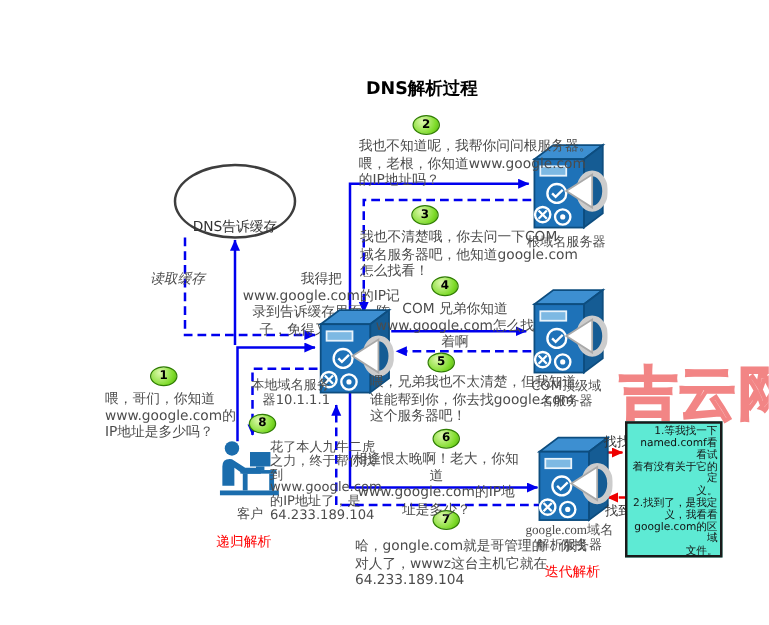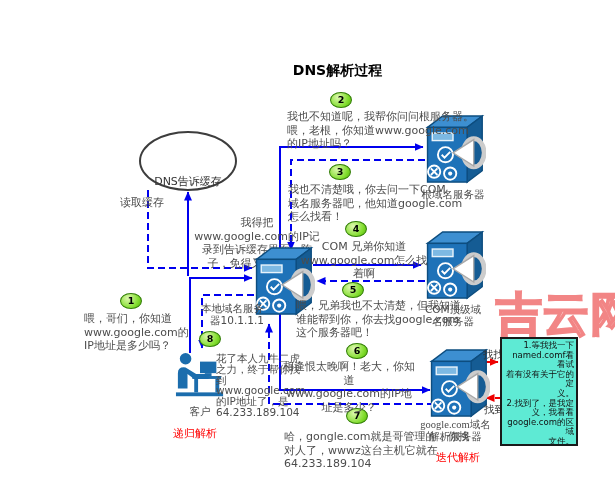--- a/index.html
+++ b/index.html
@@ -86,21 +86,21 @@
     <path d="M486,362 L498,362" fill="none" stroke="#ee0000" stroke-width="2" marker-end="url(#ar)"></path>
     <path d="M500,398 L486,398" fill="none" stroke="#ee0000" stroke-width="2" stroke-dasharray="5 3" marker-end="url(#ar)"></path>
   </svg>
 
   <div class="abs" id="title">DNS解析过程</div>
   <div class="abs" id="watermark">吉云网</div>
 
   <div class="abs" id="ellipse">
     <span>DNS告诉缓存</span>
   </div>
-  <div class="txt" style="left:120px;top:196px;">读取缓存</div>
+  <div class="txt" style="left:120px;top:216px;font-style:italic;">读取缓存</div>
   <div class="txt" style="left:192px;top:216px;width:130px;text-align:center;">我得把
 www.google.com的IP记
 录到告诉缓存里面一阵
 子，免得又找个半死</div>
 
   <svg class="node" viewBox="0 0 70 80" style="left:249px;top:244px;" width="66" height="76">
       <use href="#server"></use>
     </svg>
   <svg class="node" viewBox="0 0 70 80" style="left:420px;top:112px;" width="66" height="76">
       <use href="#server"></use>

